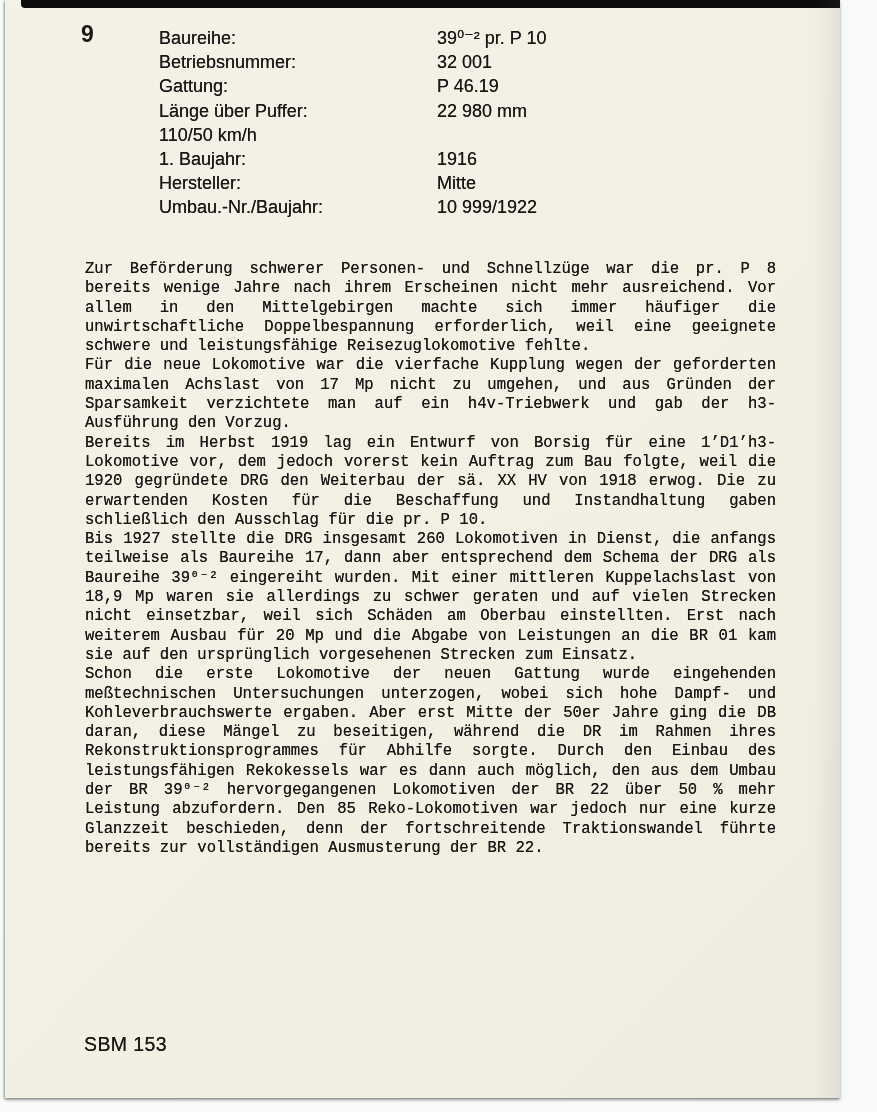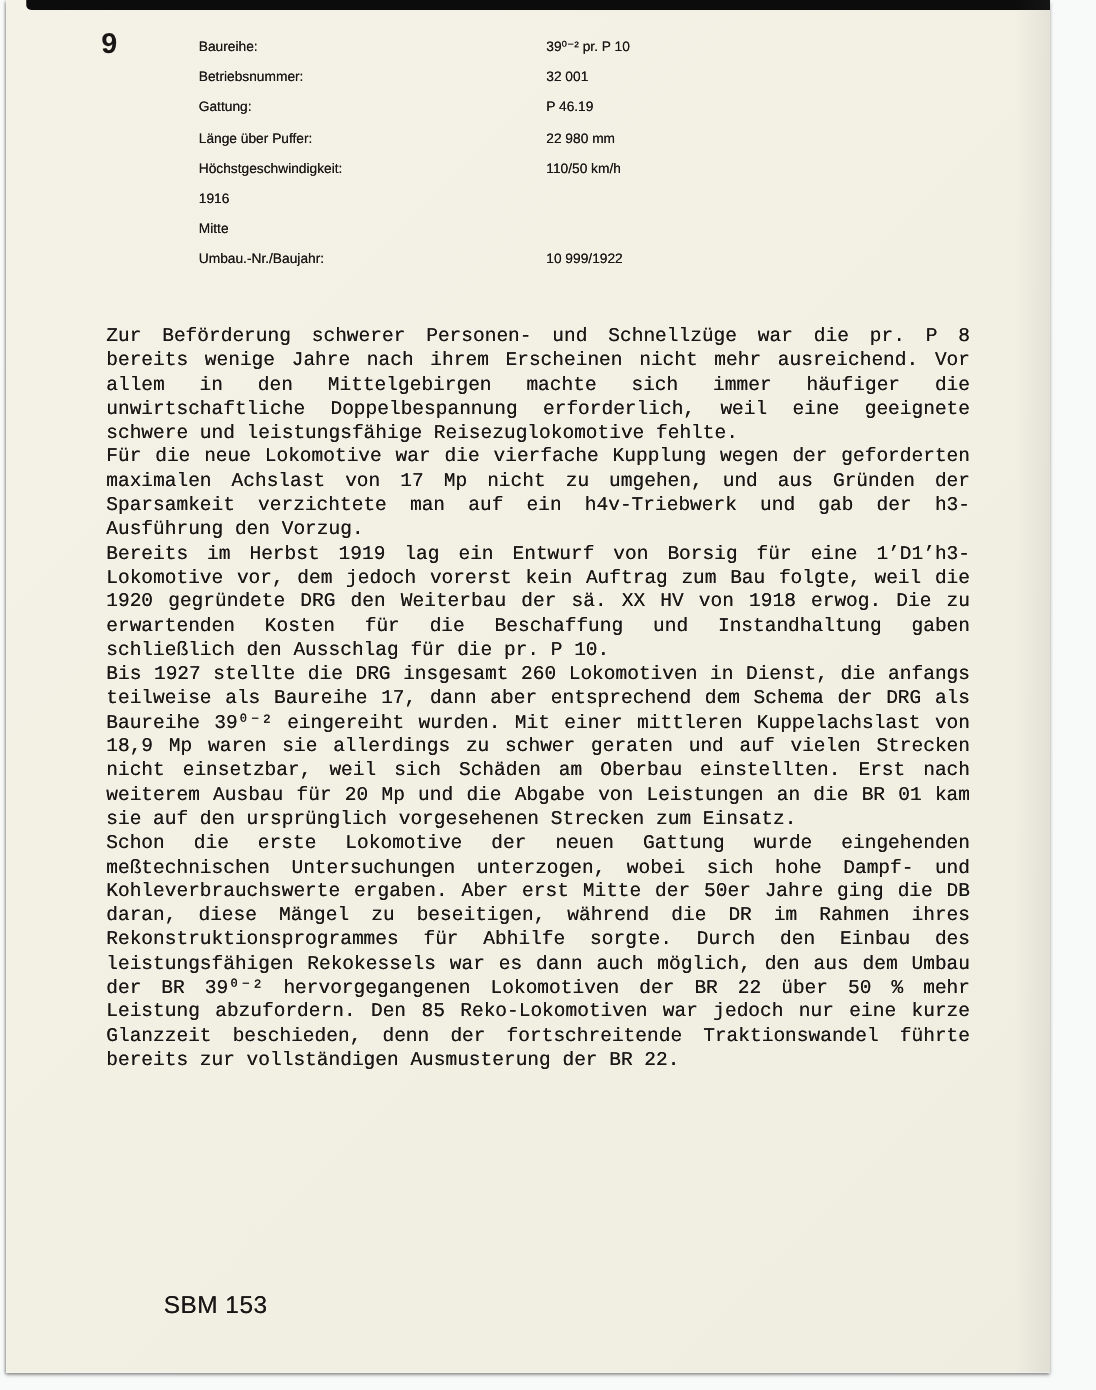--- a/index.html
+++ b/index.html
@@ -49,21 +49,21 @@
     left: 76px;
     top: 21px;
     font-size: 23px;
     font-weight: 700;
     letter-spacing: 0.5px;
   }
   .specs {
     position: absolute;
     left: 154px;
     top: 26px;
-    font-size: 11px;
+    font-size: 18px;
     text-shadow: 0 0 0.35px rgba(20,20,20,0.85);
   }
   .spec-row {
     display: flex;
     line-height: 24.2px;
     white-space: nowrap;
   }
   .spec-label {
     width: 278px;
     flex: 0 0 278px;
@@ -83,21 +83,20 @@
     text-justify: inter-word;
     font-family: Liberation Mono, monospace;
   }
   .footer-code {
     position: absolute;
     left: 79px;
     top: 1033px;
     font-size: 19.5px;
     letter-spacing: 0.4px;
     text-shadow: 0 0 0.35px rgba(20,20,20,0.85);
-    margin-left: 47px;
   }
 </style>
 </head>
 <body>
 
 <div class="card">
   <div class="top-strip"></div>
 
   <div class="page-number">9</div>
 
@@ -112,27 +111,28 @@
     </div>
     <div class="spec-row">
       <span class="spec-label">Gattung:</span>
       <span class="spec-value">P 46.19</span>
     </div>
     <div class="spec-row">
       <span class="spec-label">Länge über Puffer:</span>
       <span class="spec-value">22 980 mm</span>
     </div>
     <div class="spec-row">
-      <span class="spec-label">Höchstgeschwindigkeit:</span>
       <span class="spec-value">110/50 km/h</span>
     </div>
     <div class="spec-row">
+      <span class="spec-label">1. Baujahr:</span>
       <span class="spec-value">1916</span>
     </div>
     <div class="spec-row">
+      <span class="spec-label">Hersteller:</span>
       <span class="spec-value">Mitte</span>
     </div>
     <div class="spec-row">
       <span class="spec-label">Umbau.-Nr./Baujahr:</span>
       <span class="spec-value">10 999/1922</span>
     </div>
   </div>
 
   <div class="body-text">
     <p class="para">Zur Beförderung schwerer Personen- und Schnellzüge war die pr. P 8 bereits wenige Jahre nach ihrem Erscheinen nicht mehr ausreichend. Vor allem in den Mittelgebirgen machte sich immer häufiger die unwirtschaftliche Doppelbespannung erforderlich, weil eine geeignete schwere und leistungsfähige Reisezuglokomotive fehlte.</p>

